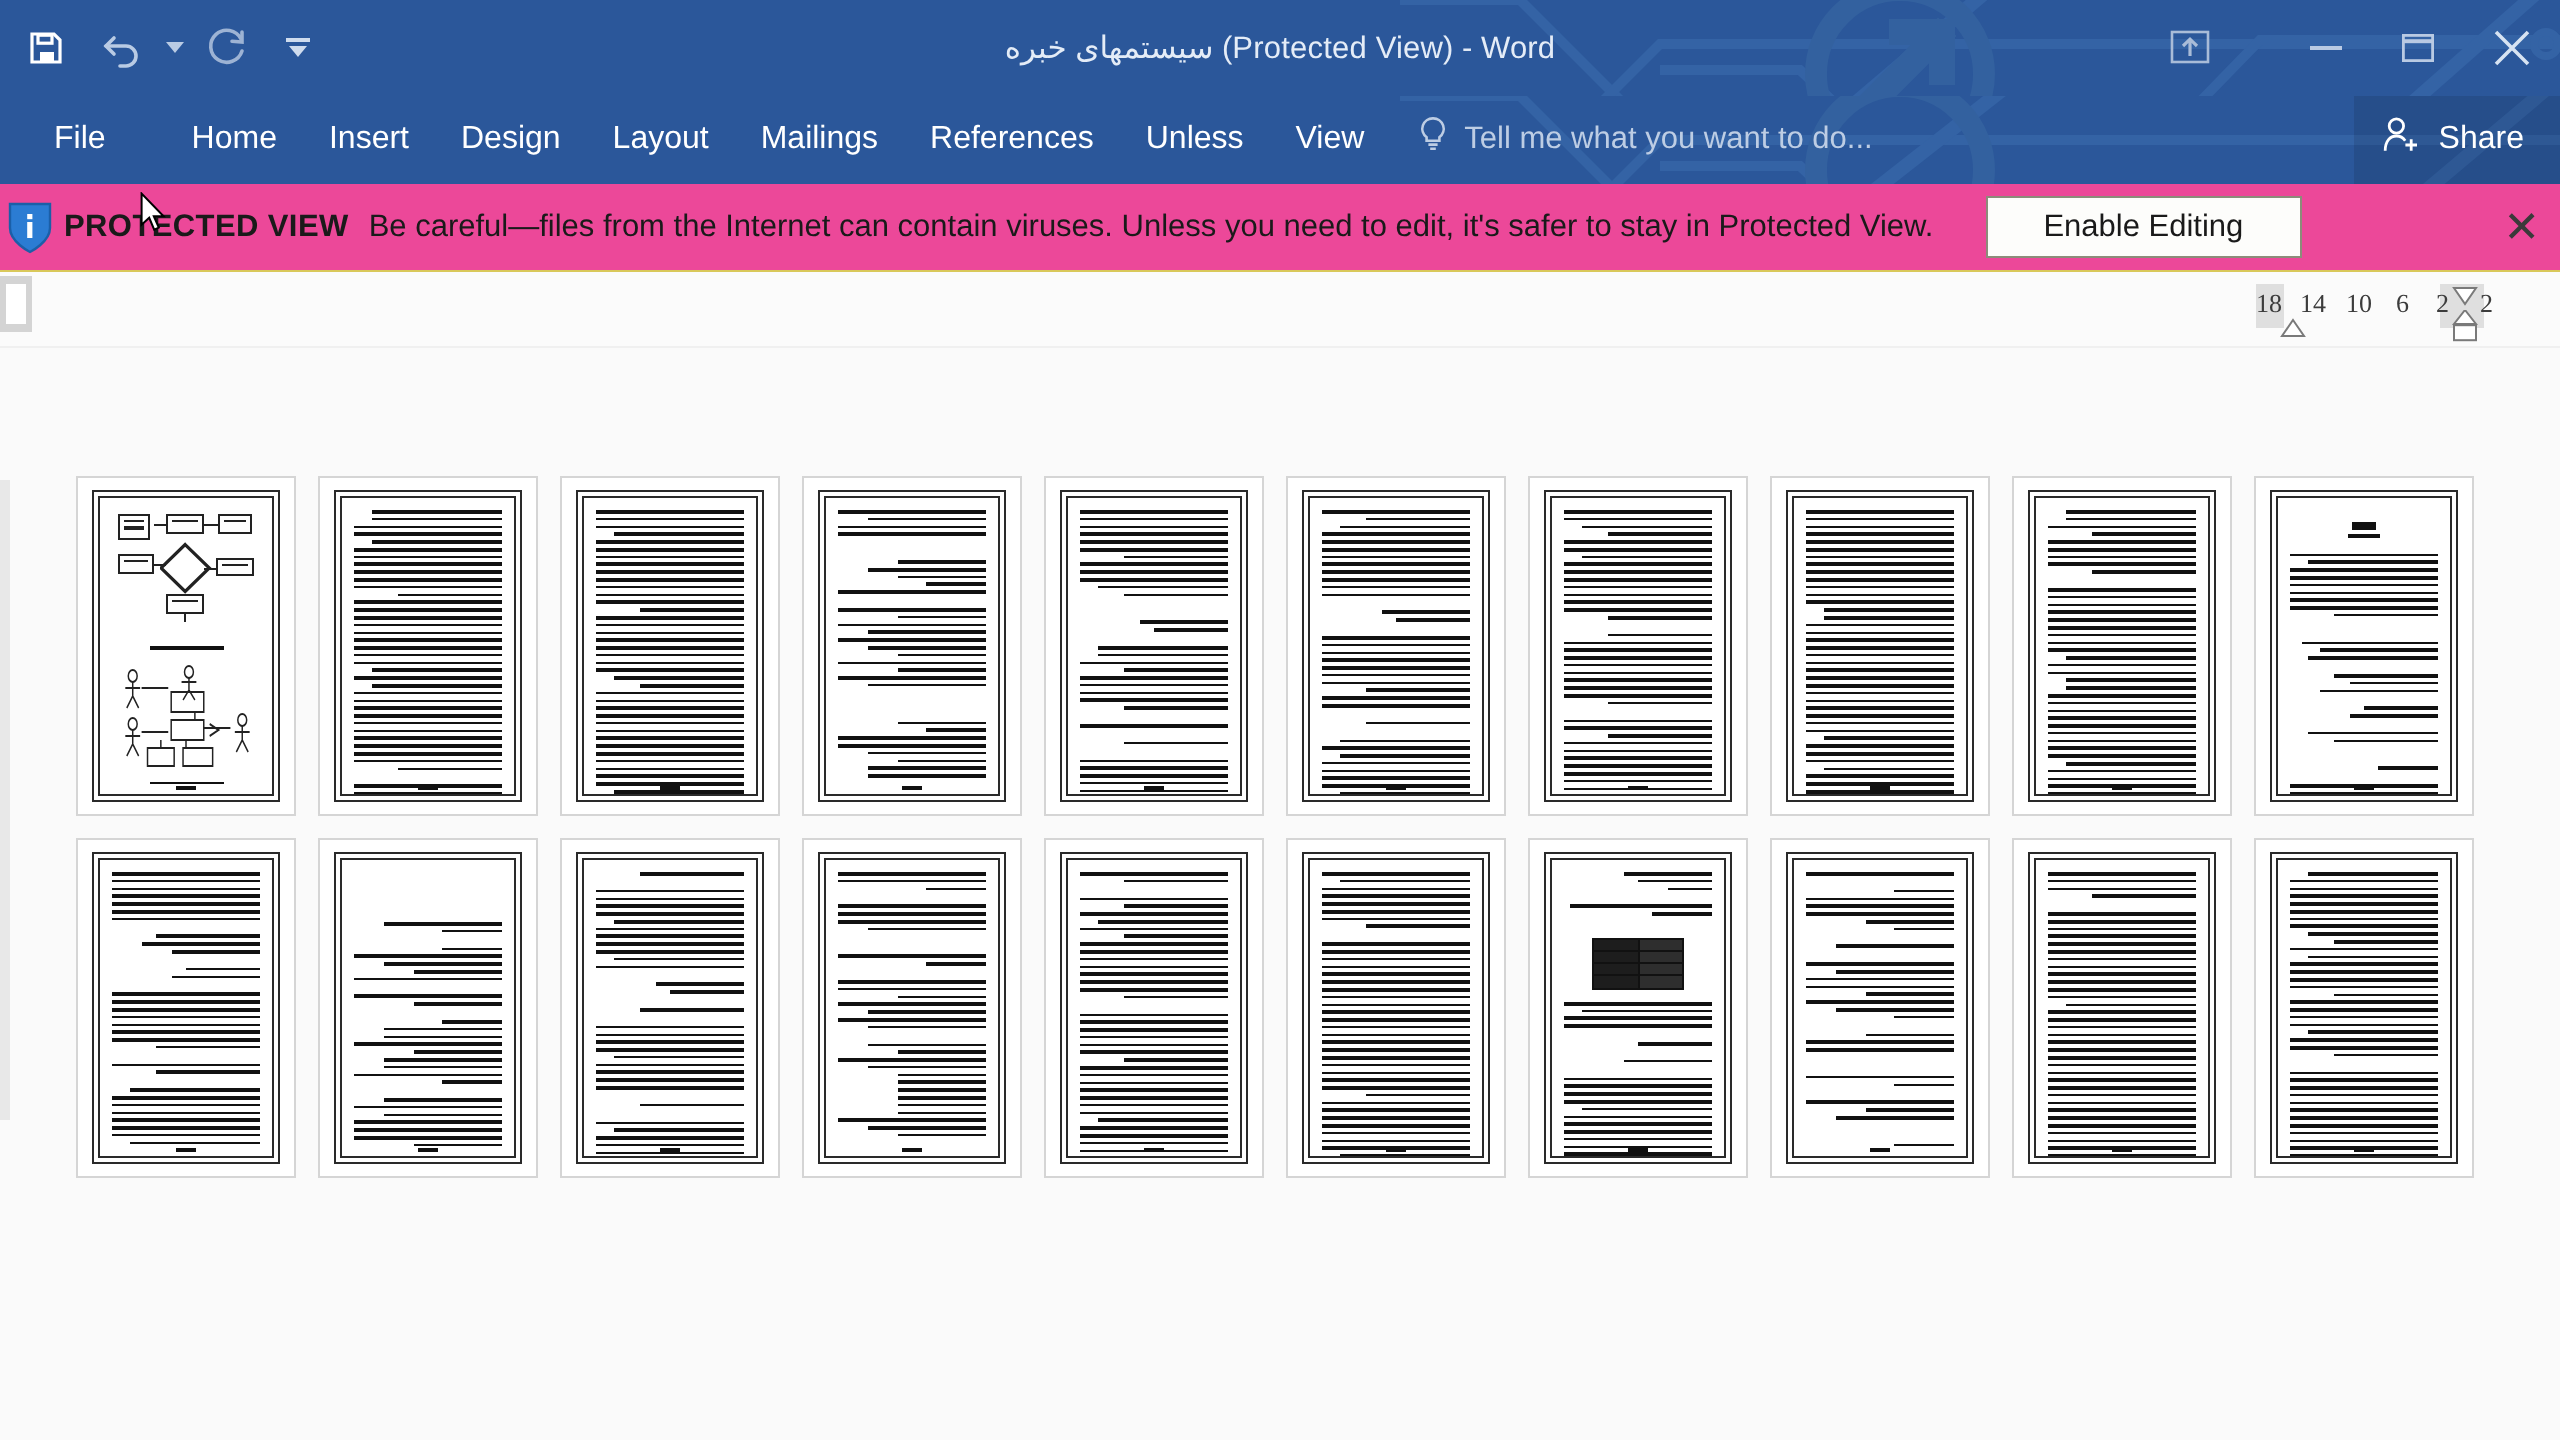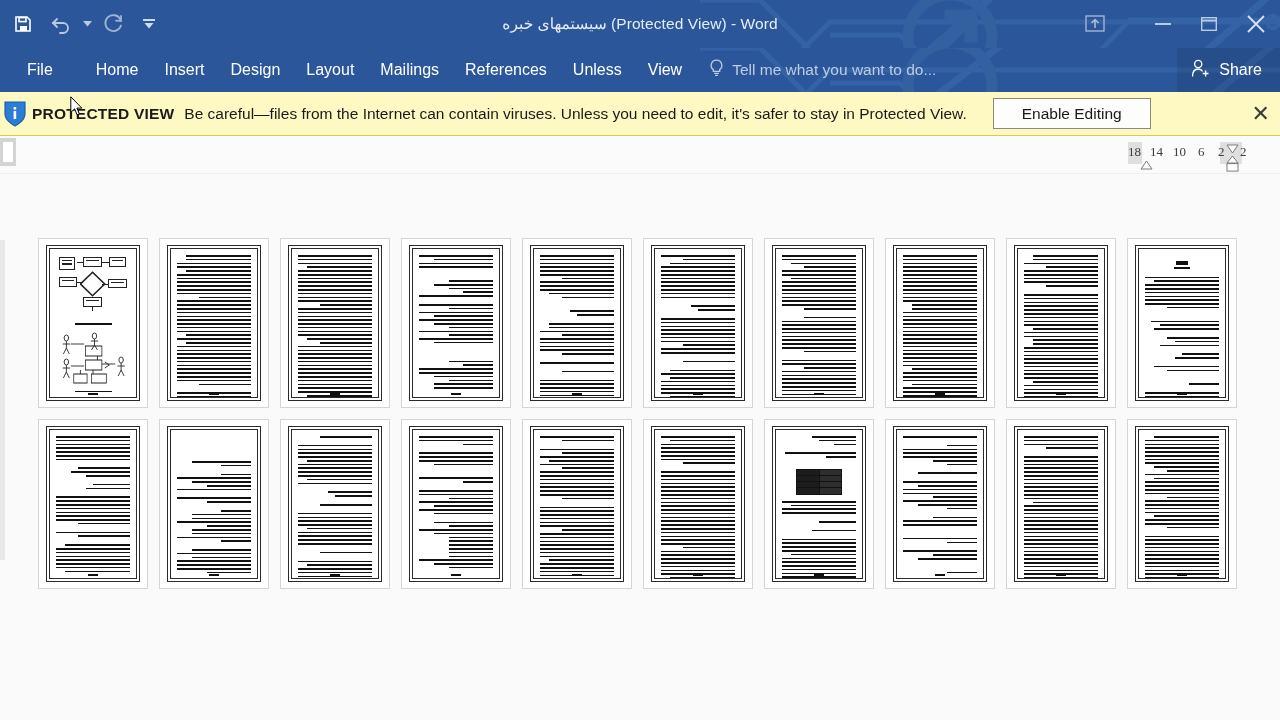--- a/index.html
+++ b/index.html
@@ -55,21 +55,21 @@
     margin-left:14px; color:#bdcde4; font-size:15.5px; white-space:nowrap;
   }
   .share{
     position:absolute; right:0; z-index:3; height:44px;
     display:flex; align-items:center; gap:8px; padding:0 18px 0 14px;
     color:#ffffff; font-size:16px; background:rgba(0,0,0,0.10);
   }
 
   
   .pvbar{
-    position:relative; height:44px; background:#fef9c3;
+    position:relative; height:44px; background:#ec4899;
     border-bottom:1px solid #d9c85a; display:flex; align-items:center;
     padding-left:4px;
   }
   .pv-shield{ width:30px; display:flex; align-items:center; justify-content:center; margin-left:-4px; }
   .pv-strong{ font-weight:bold; font-size:15.5px; color:#1a1a1a; margin-left:2px; letter-spacing:.2px; }
   .pv-msg{ font-size:15.5px; color:#1a1a1a; margin-left:10px; white-space:nowrap; }
   .pv-enable{
     margin-left:26px; background:#fdfdfb; border:1px solid #8c8c7a;
     font-size:15.5px; color:#1a1a1a; padding:6px 28px; line-height:1.15;
   }

